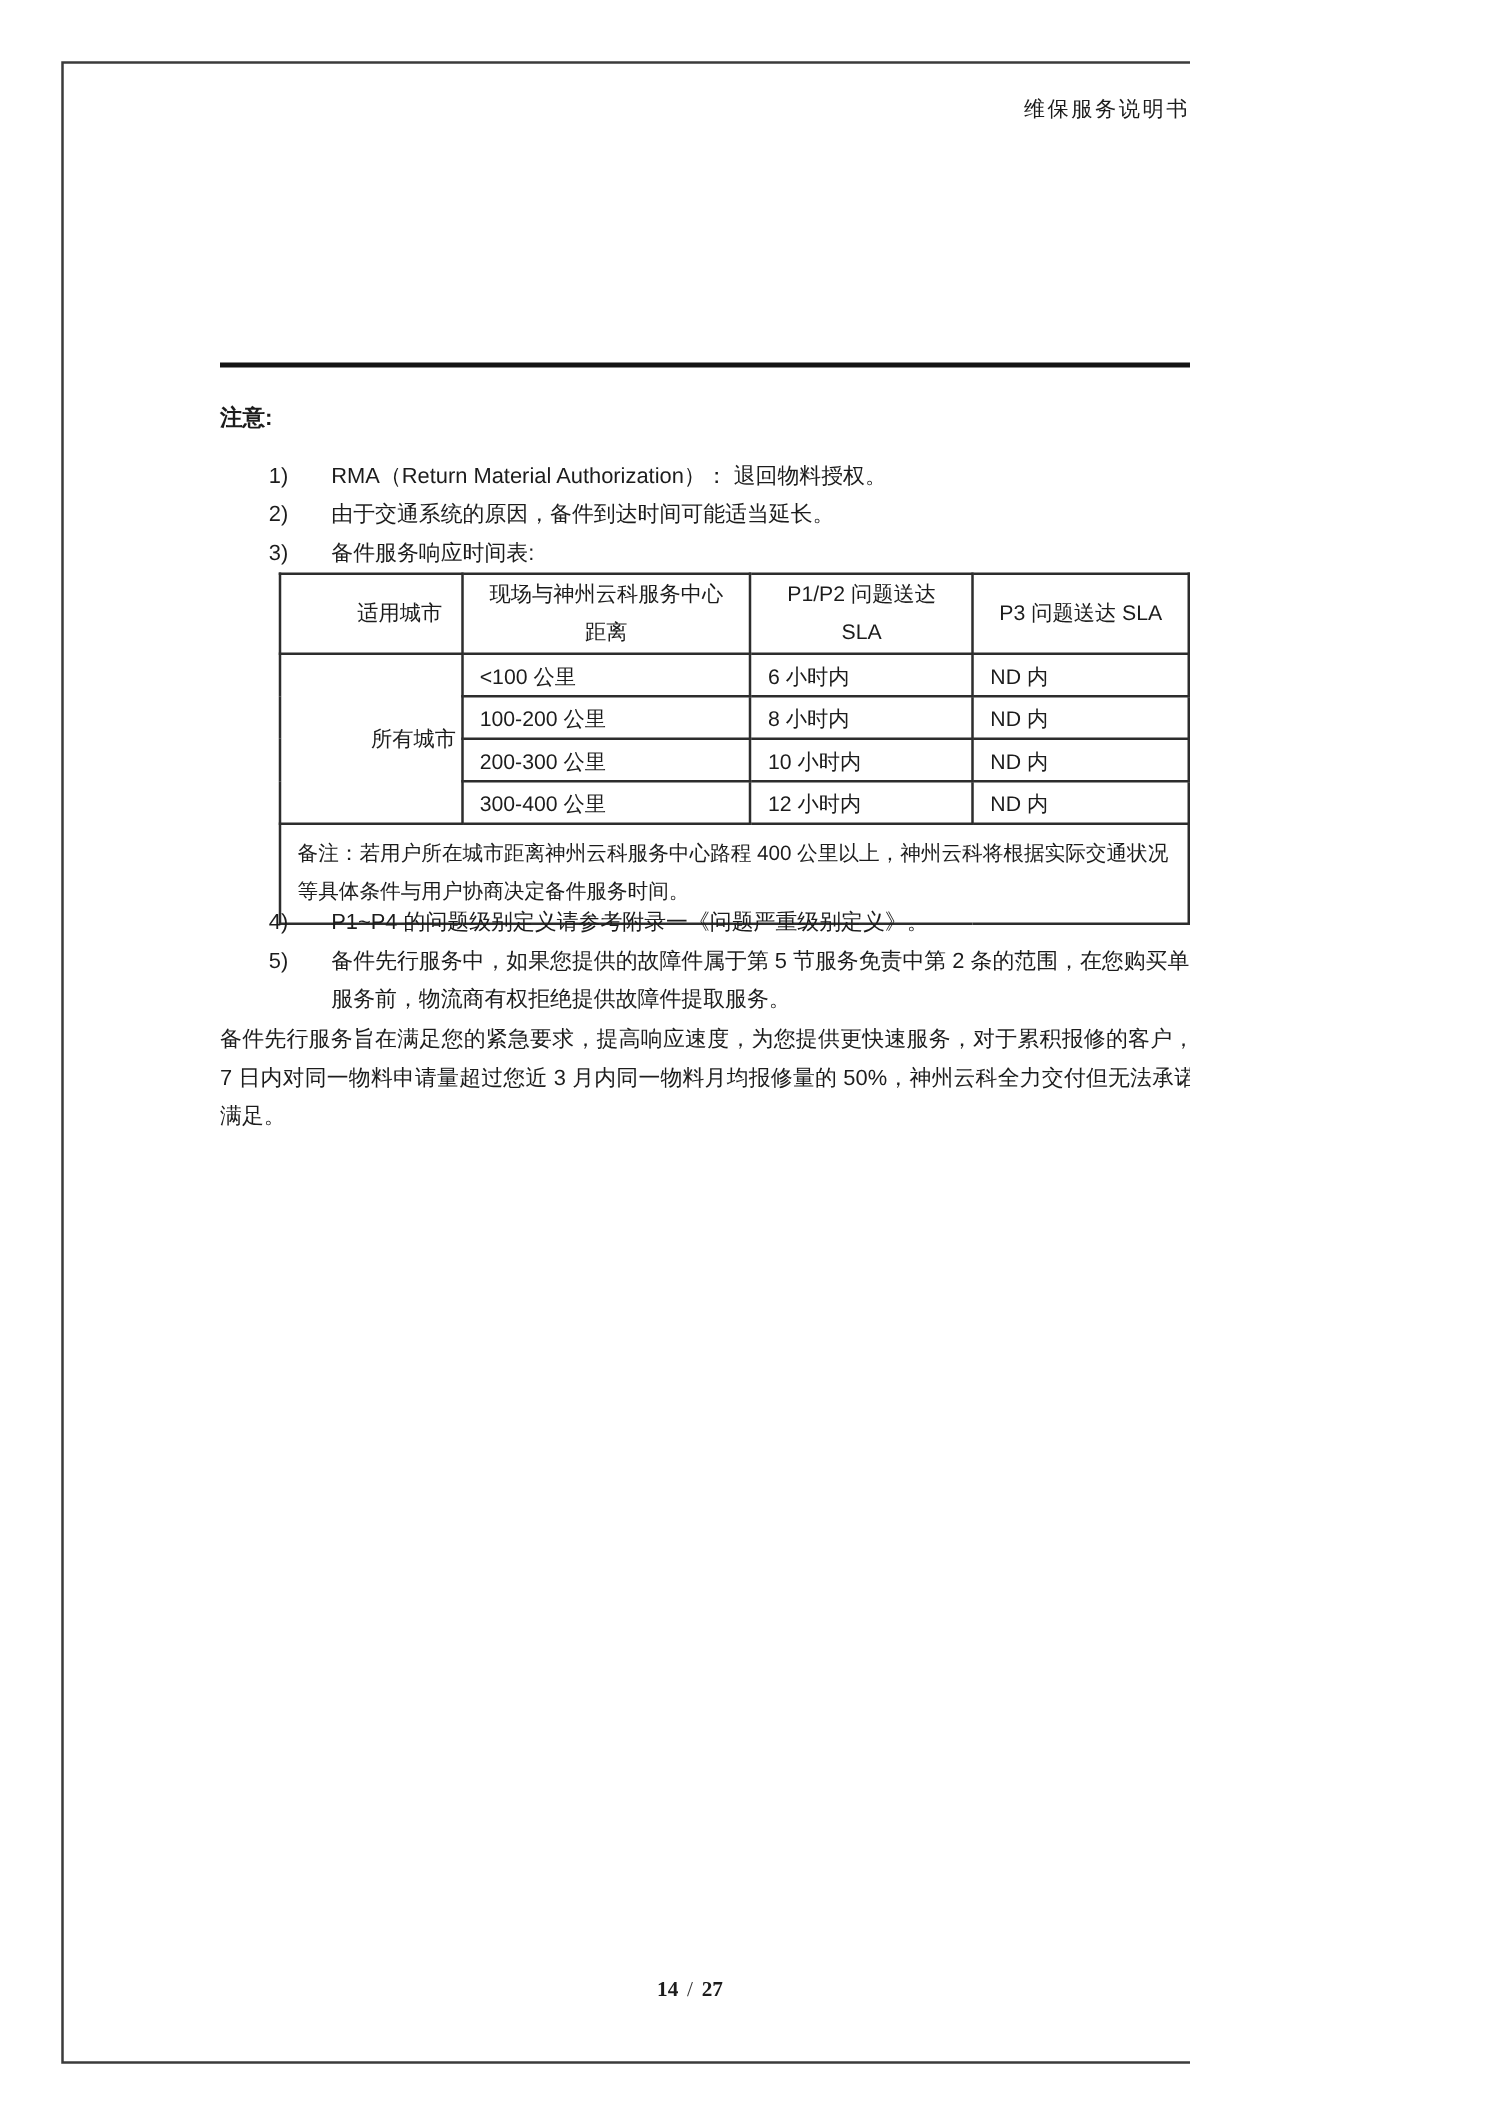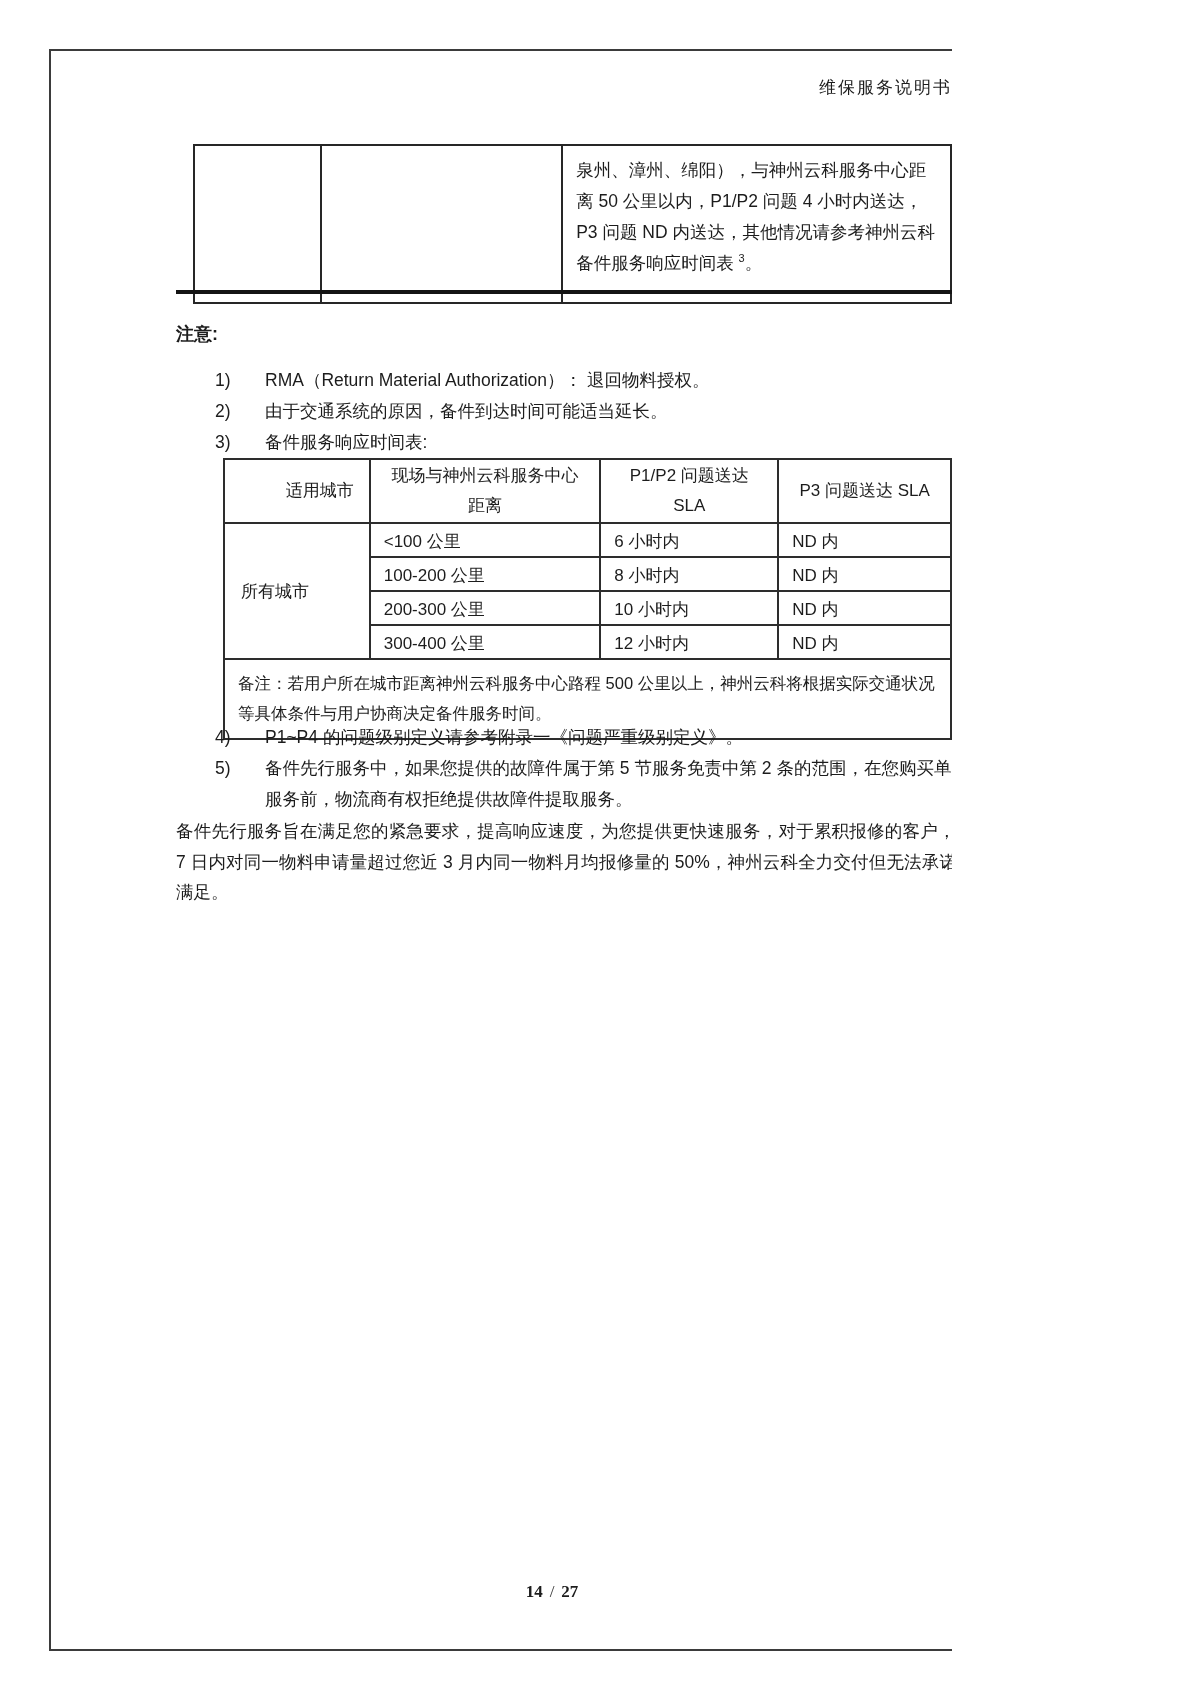--- a/index.html
+++ b/index.html
@@ -27,49 +27,40 @@
   .i1{top:365px;} .i2{top:396px;} .i3{top:427px;} .i4{top:722px;} .i5{top:753px;}
   
   .sla{position:absolute;left:223px;top:458px;border-collapse:collapse;table-layout:fixed;}
   .sla th,.sla td{border:2px solid #2d2d2d;font-weight:normal;font-size:17px;}
   .sla th{text-align:center;vertical-align:middle;white-space:pre-line;line-height:30px;height:62px;padding:0 2px;}
   .sla .col-city{width:106px;padding-left:48px;}
   .sla .col-dist{width:253px;}
   .sla .col-p12{width:192px;border-radius:30px;}
   .sla .col-p3{width:188px;}
   .sla td{height:30px;padding:2px 0 0 13px;text-align:left;vertical-align:middle;}
-  .sla td.city-cell{text-align:left;padding:16px;}
+  .sla td.city-cell{text-align:right;padding:4px;}
   .sla td.note-cell{height:auto;padding:8px 14px 10px 13px;line-height:30px;font-size:16.5px;}
   
   .closing{position:absolute;left:176px;top:816px;width:868px;font-size:17.5px;
        line-height:30.5px;text-align:justify;}
   
   .footer{position:absolute;left:0;top:1582px;width:1104px;text-align:center;
        font-family:"Liberation Serif","DejaVu Serif",serif;font-size:17px;}
   .footer .pg{font-weight:bold;}
   .footer .sep{font-weight:normal;padding:0 7px;color:#333;}
 </style>
 </head>
 <body>
 
 <div class="doc">
 
   <div class="page-border"></div>
 
   <div class="header-title">维保服务说明书</div>
 
-  <table class="cont-table">
-    <tbody>
-        <tr>
-      <td class="c1"></td>
-      <td class="c2"></td>
-      <td class="c3"><span>泉州、漳州、绵阳），与神州云科服务中心距离 50 公里以内，P1/P2 问题 4 小时内送达，P3 问题 ND 内送达，其他情况请参考神州云科备件服务响应时间表 </span><sup>3</sup><span>。</span></td>
-    </tr>
-  </tbody>
-    </table>
 
   <div class="rule"></div>
 
   <div class="notice-label">注意:</div>
 
   <div class="item i1">
     <span class="num">1)</span>
     <span class="txt">RMA（Return Material Authorization）： 退回物料授权。</span>
   </div>
   <div class="item i2">
@@ -106,21 +97,21 @@
       <td>200-300 公里</td>
       <td>10 小时内</td>
       <td>ND 内</td>
     </tr>
     <tr>
       <td>300-400 公里</td>
       <td>12 小时内</td>
       <td>ND 内</td>
     </tr>
     <tr>
-      <td class="note-cell" colspan="4">备注：若用户所在城市距离神州云科服务中心路程 500 公里以上，神州云科将根据实际交通状况等具体条件与用户协商决定备件服务时间。</td>
+      <td class="note-cell" colspan="4">备注：若用户所在城市距离神州云科服务中心路程 400 公里以上，神州云科将根据实际交通状况等具体条件与用户协商决定备件服务时间。</td>
     </tr>
   </tbody>
     </table>
 
   <div class="item i4">
     <span class="num">4)</span>
     <span class="txt">P1~P4 的问题级别定义请参考附录一《问题严重级别定义》。</span>
   </div>
   <div class="item i5">
     <span class="num">5)</span>

